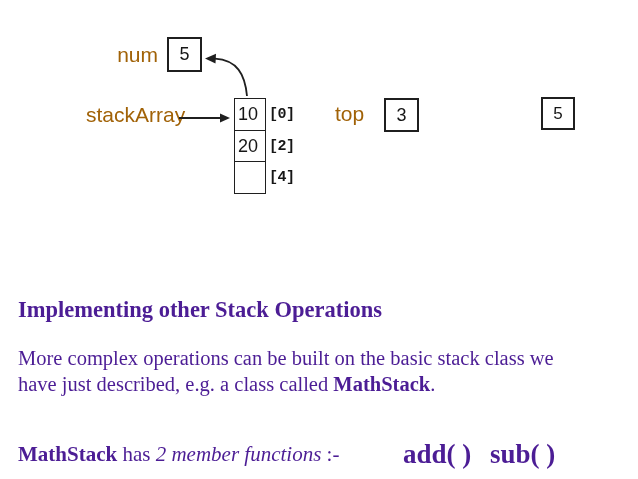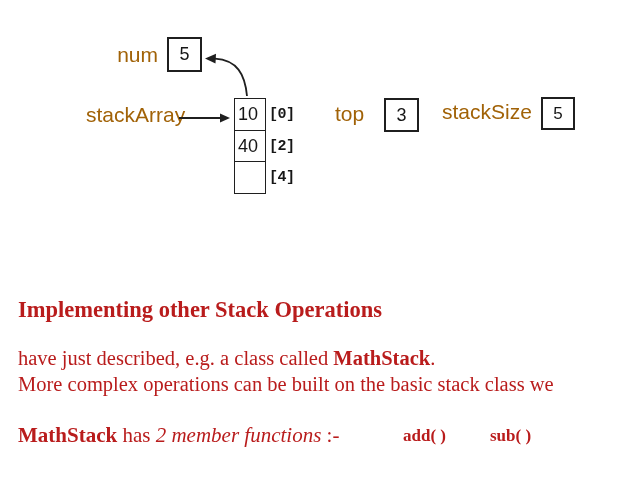--- a/index.html
+++ b/index.html
@@ -38,36 +38,36 @@
     font-size:18px;color:#161616;background:#ffffff;
   }
   .idx{
     margin-left:3px;
     font-family:"Liberation Mono", monospace;
     font-weight:bold;font-size:15px;letter-spacing:-0.5px;color:#161616;
     white-space:nowrap;
   }
   #arrows{position:absolute;left:0;top:0;pointer-events:none;}
   
-  .serif{font-family:"Liberation Serif", serif;color:#b91c1c;}
+  .serif{font-family:"Liberation Serif", serif;color:#4c1d95;}
   #heading{
     position:absolute;left:18px;top:297px;
     font-size:22.5px;font-weight:bold;white-space:nowrap;
   }
   #para1{
     position:absolute;left:18px;top:346px;
     font-size:20.5px;line-height:25.5px;white-space:nowrap;
   }
   #para2{
-    position:absolute;left:18px;top:423px;
+    position:absolute;left:18px;top:442px;
     font-size:21px;line-height:25px;white-space:nowrap;
   }
   .b{font-weight:bold;}
   .i{font-style:italic;}
-  .fn{position:absolute;top:0;font-weight:bold;font-size:17px;}
+  .fn{position:absolute;top:0;font-weight:bold;font-size:27px;}
   #fn1{left:385px;}
   #fn2{left:472px;}
 </style>
 </head>
 <body>
 
 <div id="slide">
 
   <div class="dlabel" style="left:70px;top:44px;width:88px;text-align:right;">num</div>
   <div class="vbox" style="left:167px;top:37px;width:35px;height:35px;">
@@ -78,60 +78,59 @@
 
   <div id="array">
     <div class="array-row">
       <div class="cell">
           <span>10</span>
         </div>
       <span class="idx">[0]</span>
     </div>
     <div class="array-row">
       <div class="cell">
-          <span>40</span>
+          <span>20</span>
         </div>
       <span class="idx">[2]</span>
     </div>
     <div class="array-row">
       <div class="cell">
           <span></span>
         </div>
       <span class="idx">[4]</span>
     </div>
   </div>
 
   <div class="dlabel" style="left:335px;top:103px;">top</div>
   <div class="vbox" style="left:384px;top:98px;width:35px;height:34px;">
     <span>3</span>
   </div>
 
-  <div class="dlabel" style="left:442px;top:101px;">stackSize</div>
   <div class="vbox" style="left:541px;top:97px;width:34px;height:33px;font-size:17px;">
     <span>5</span>
   </div>
 
   <svg id="arrows" width="638" height="479" viewBox="0 0 638 479">
 
     <g>
       <line x1="179" y1="118" x2="221" y2="118" stroke="#1f1f1f" stroke-width="1.8"></line>
       <polygon points="230,118 220,113.6 220,122.4" fill="#1f1f1f"></polygon>
     </g>
 
     <g>
       <path d="M 247 96 C 245 74 237 60 215 58.6" fill="none" stroke="#1f1f1f" stroke-width="1.8"></path>
       <polygon points="205,58.5 216,53.8 215.5,63.6" fill="#1f1f1f"></polygon>
     </g>
   </svg>
 
   <div id="heading" class="serif">Implementing other Stack Operations</div>
 
   <div id="para1" class="serif">
+    <div>More complex operations can be built on the basic stack class we</div>
     <div><span>have just described, e.g. a class called </span><span class="b">MathStack</span><span>.</span></div>
-    <div>More complex operations can be built on the basic stack class we</div>
   </div>
 
   <div id="para2" class="serif">
     <span class="b">MathStack</span><span> has </span><span class="i">2 member functions</span><span> :-</span>
     <span id="fn1" class="fn">add( )</span>
     <span id="fn2" class="fn">sub( )</span>
   </div>
 
 </div>
 

